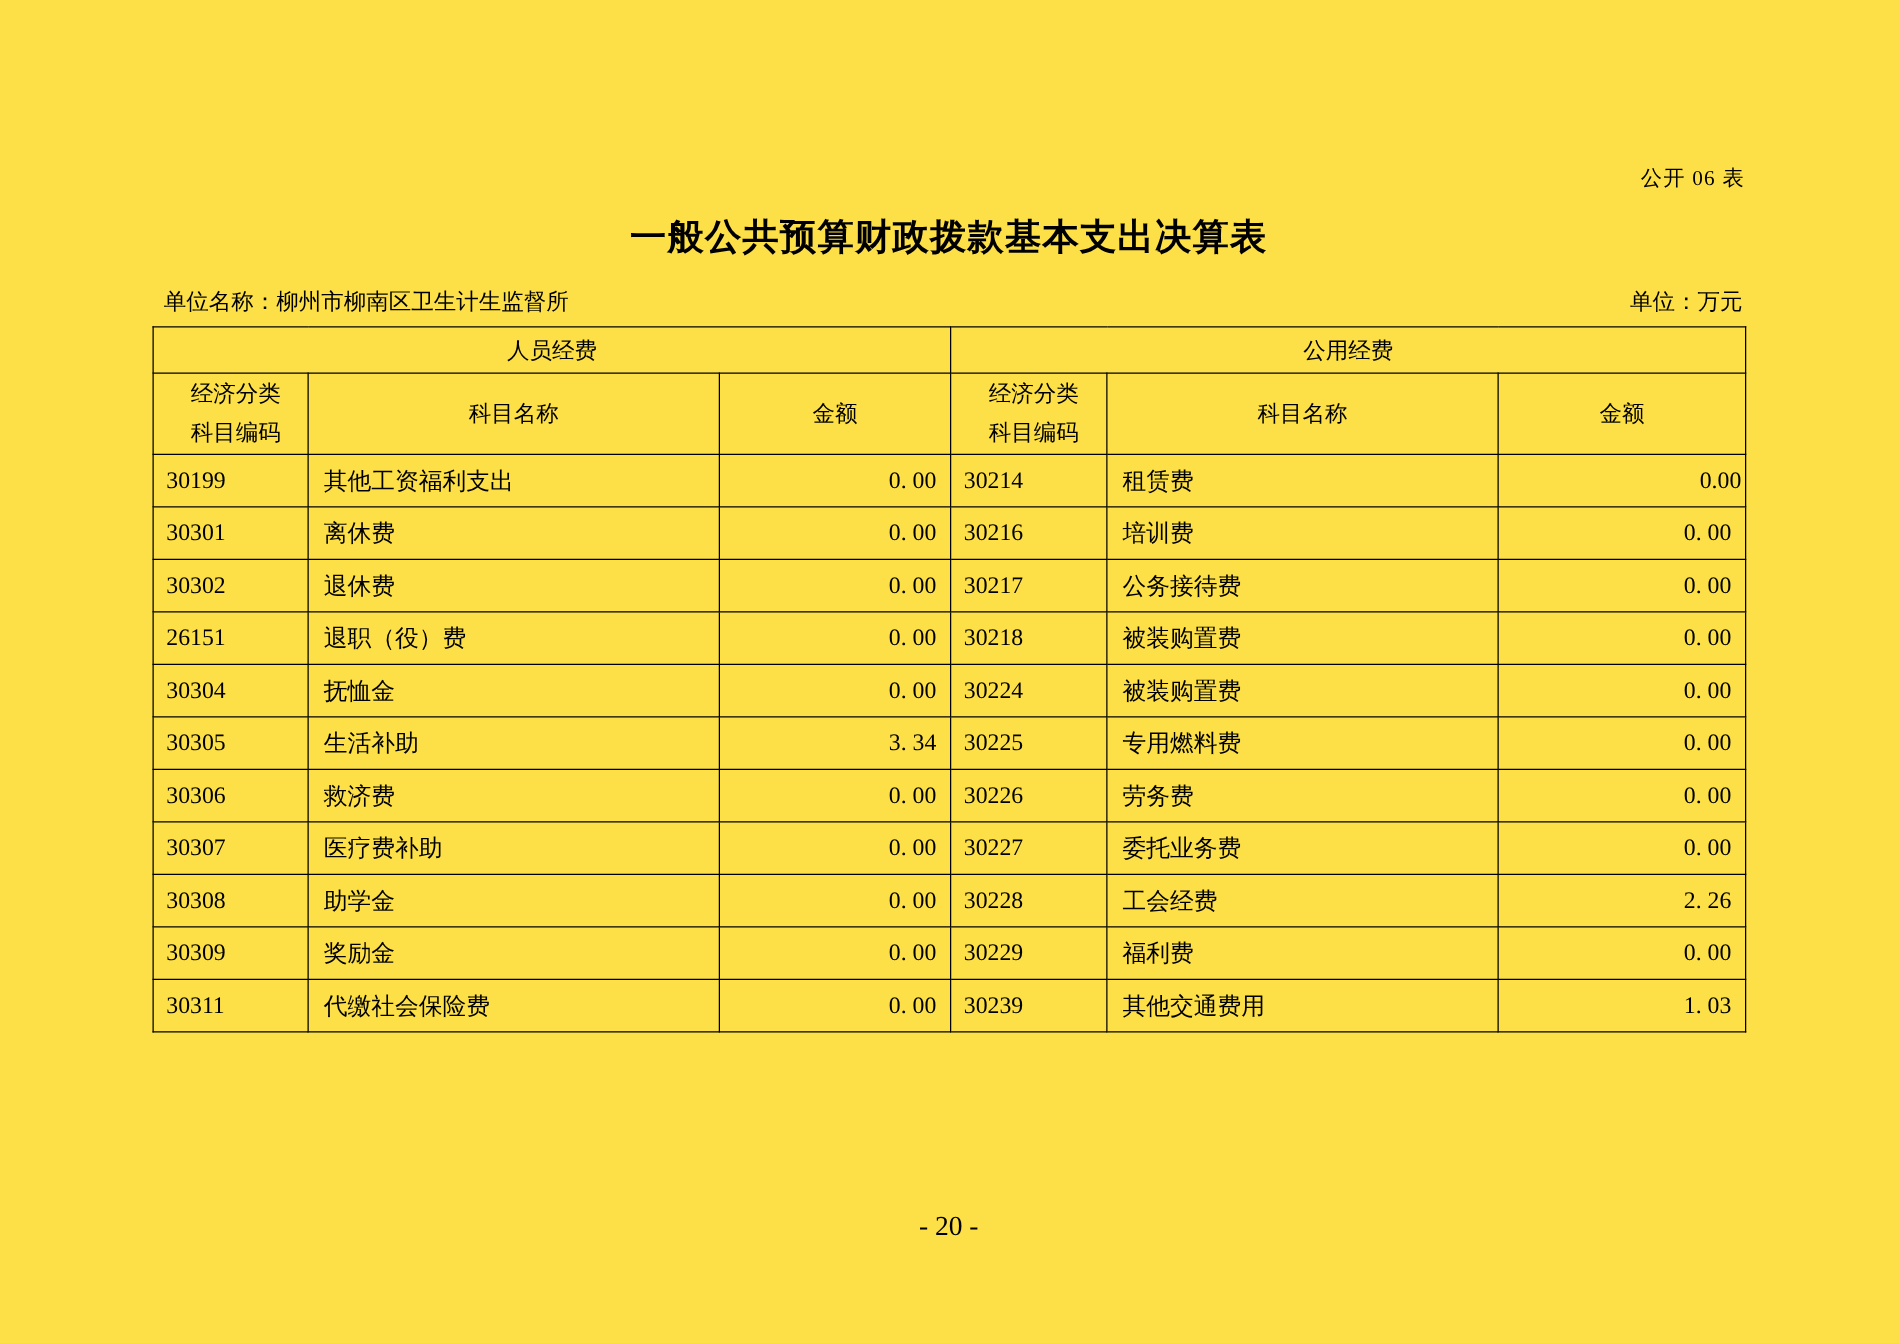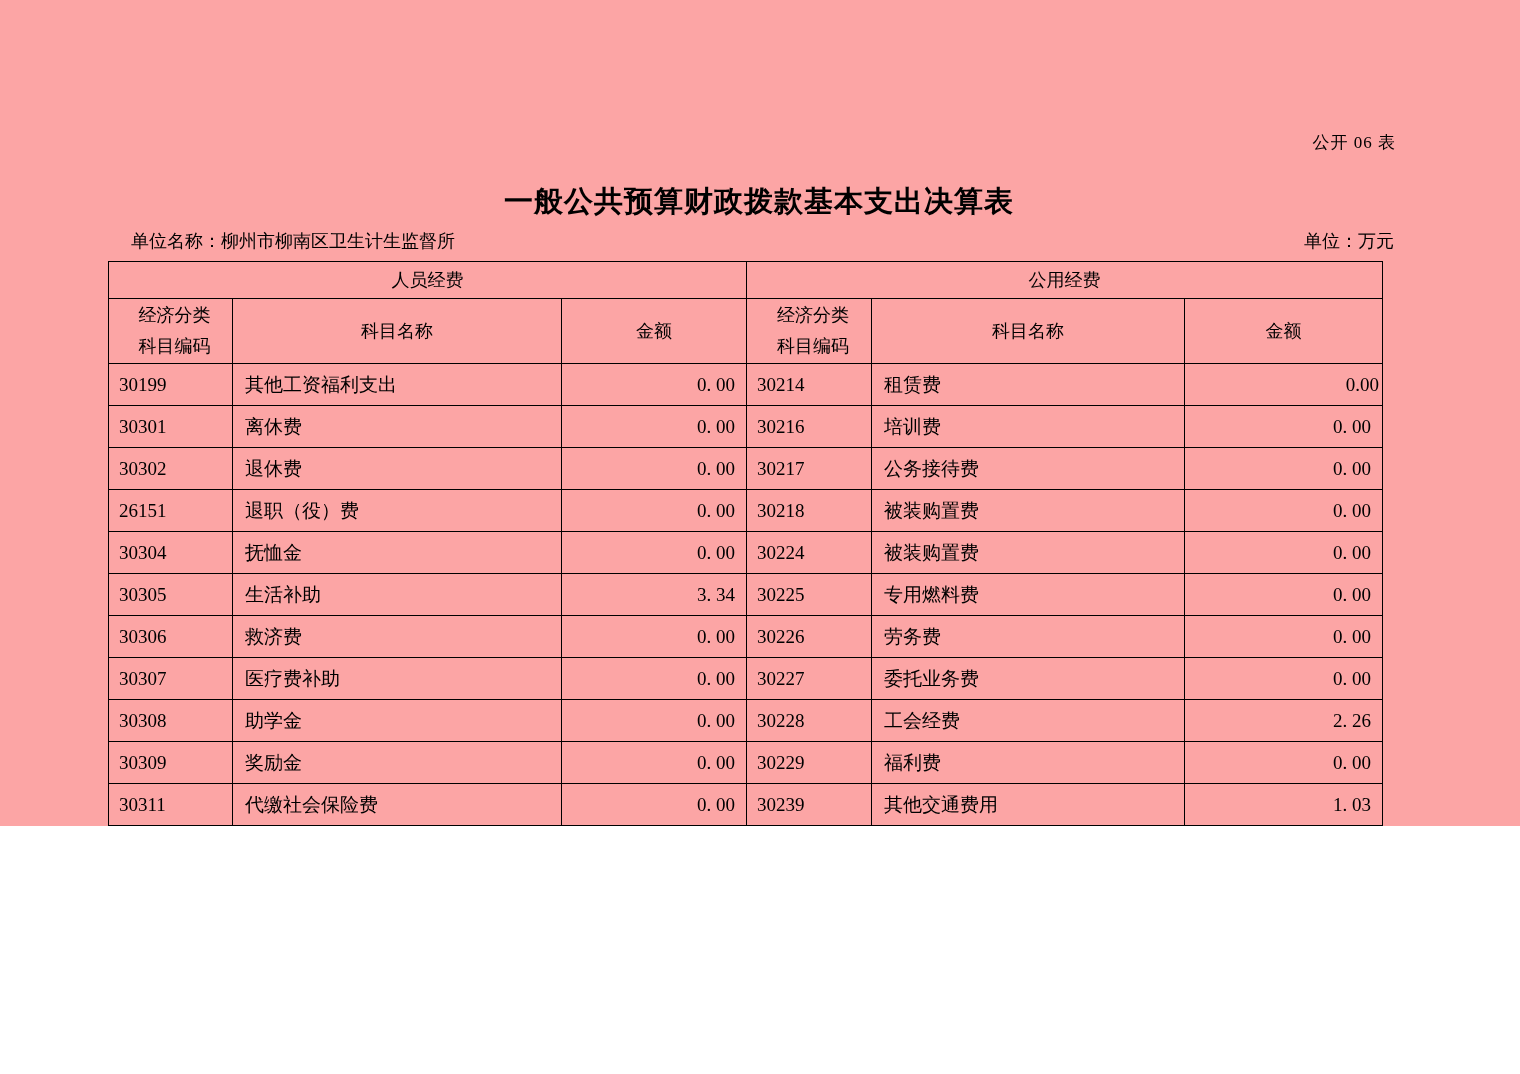--- a/index.html
+++ b/index.html
@@ -3,22 +3,22 @@
 <meta charset="utf-8">
 <style>
   html, body {
     margin: 0;
     padding: 0;
     background: #ffffff;
   }
   .page {
     position: relative;
     width: 1520px;
-    height: 826px;
-    background: #fca5a5;
+    height: 1074px;
+    background: #fde047;
     color: #000000;
     font-family: "Liberation Serif", "DejaVu Serif", serif;
     overflow: hidden;
   }
   .form-tag {
     position: absolute;
     top: 131px;
     left: 122px;
     width: 1274px;
     text-align: right;
@@ -28,39 +28,38 @@
   .doc-title {
     position: absolute;
     top: 170px;
     left: 122px;
     width: 1274px;
     text-align: center;
     font-size: 29px;
     font-weight: bold;
     font-family: "Liberation Sans", "DejaVu Sans", sans-serif;
     letter-spacing: 1px;
-    margin-top: 12px;
   }
   .unit-row {
     position: absolute;
     top: 229px;
     left: 122px;
     width: 1274px;
     display: flex;
     justify-content: space-between;
     align-items: center;
     font-size: 18px;
   }
   .unit-row .unit-name { padding-left: 9px; }
   .unit-row .unit-measure { padding-right: 2px; }
 
   table.budget {
     position: absolute;
     top: 261px;
-    left: 108px;
+    left: 122px;
     width: 1274px;
     border-collapse: collapse;
     table-layout: fixed;
     font-size: 19px;
   }
   table.budget th,
   table.budget td {
     border: 1px solid #000000;
     font-weight: normal;
     vertical-align: middle;

